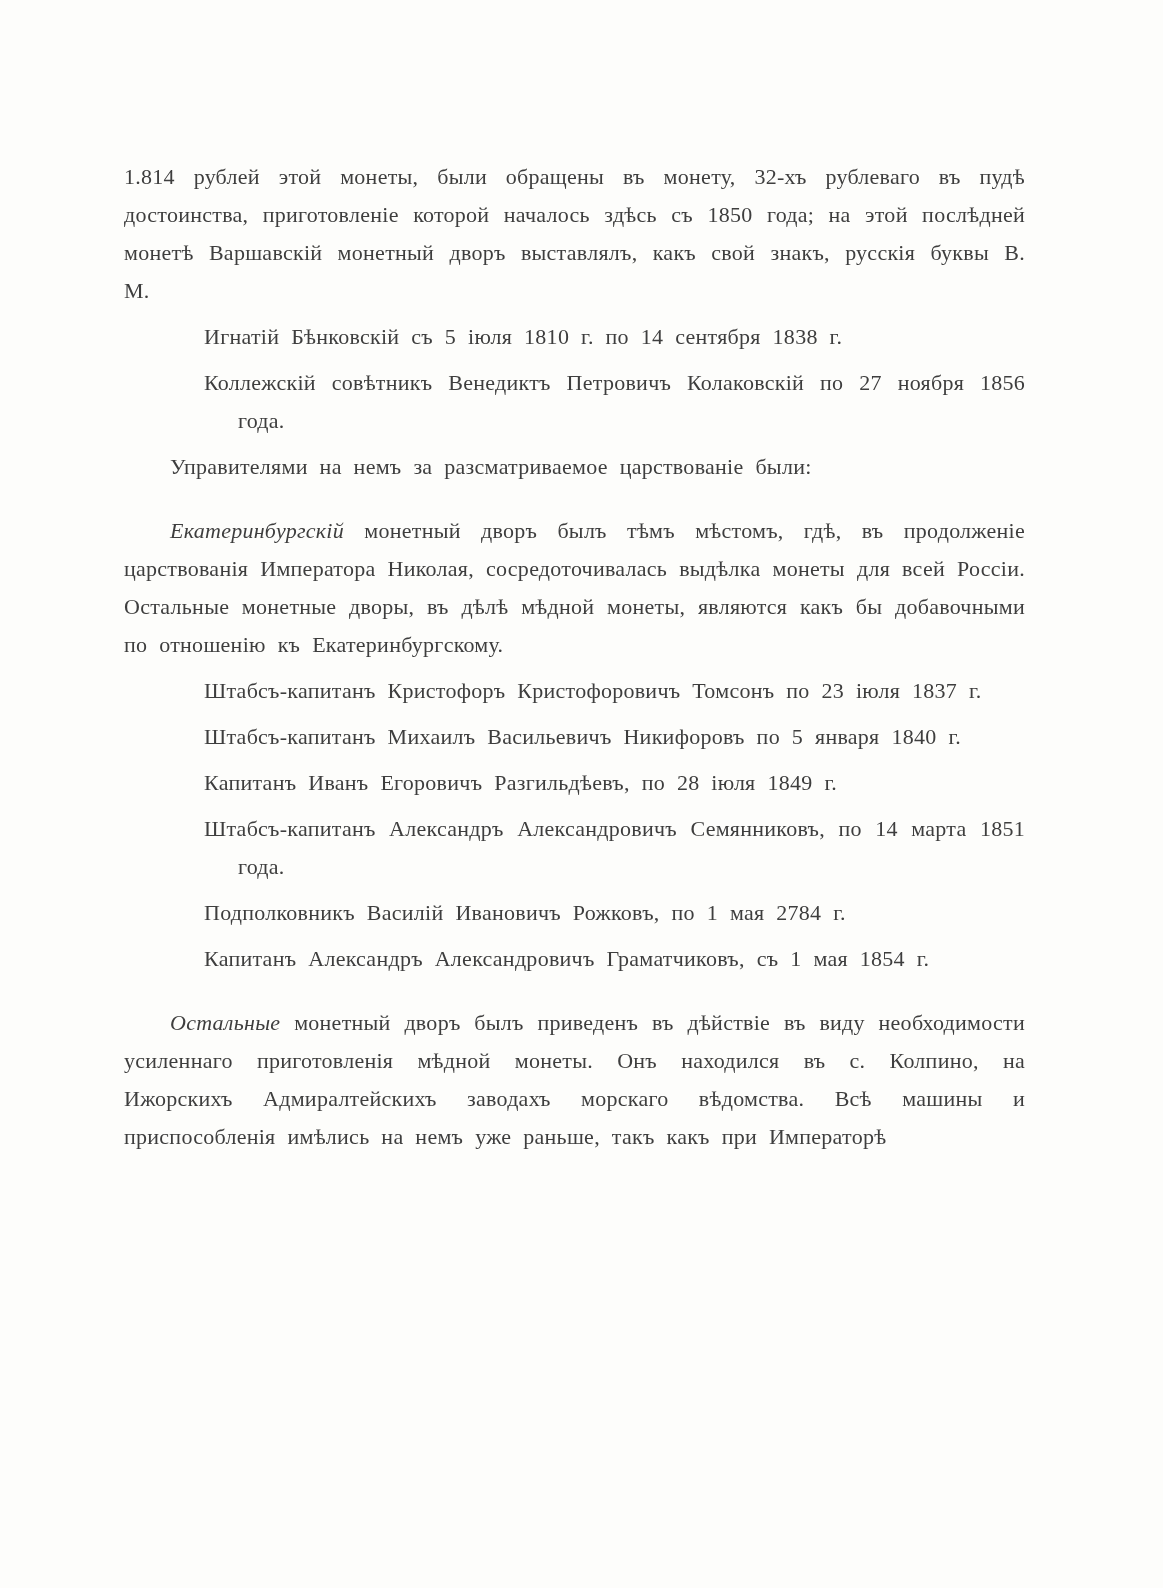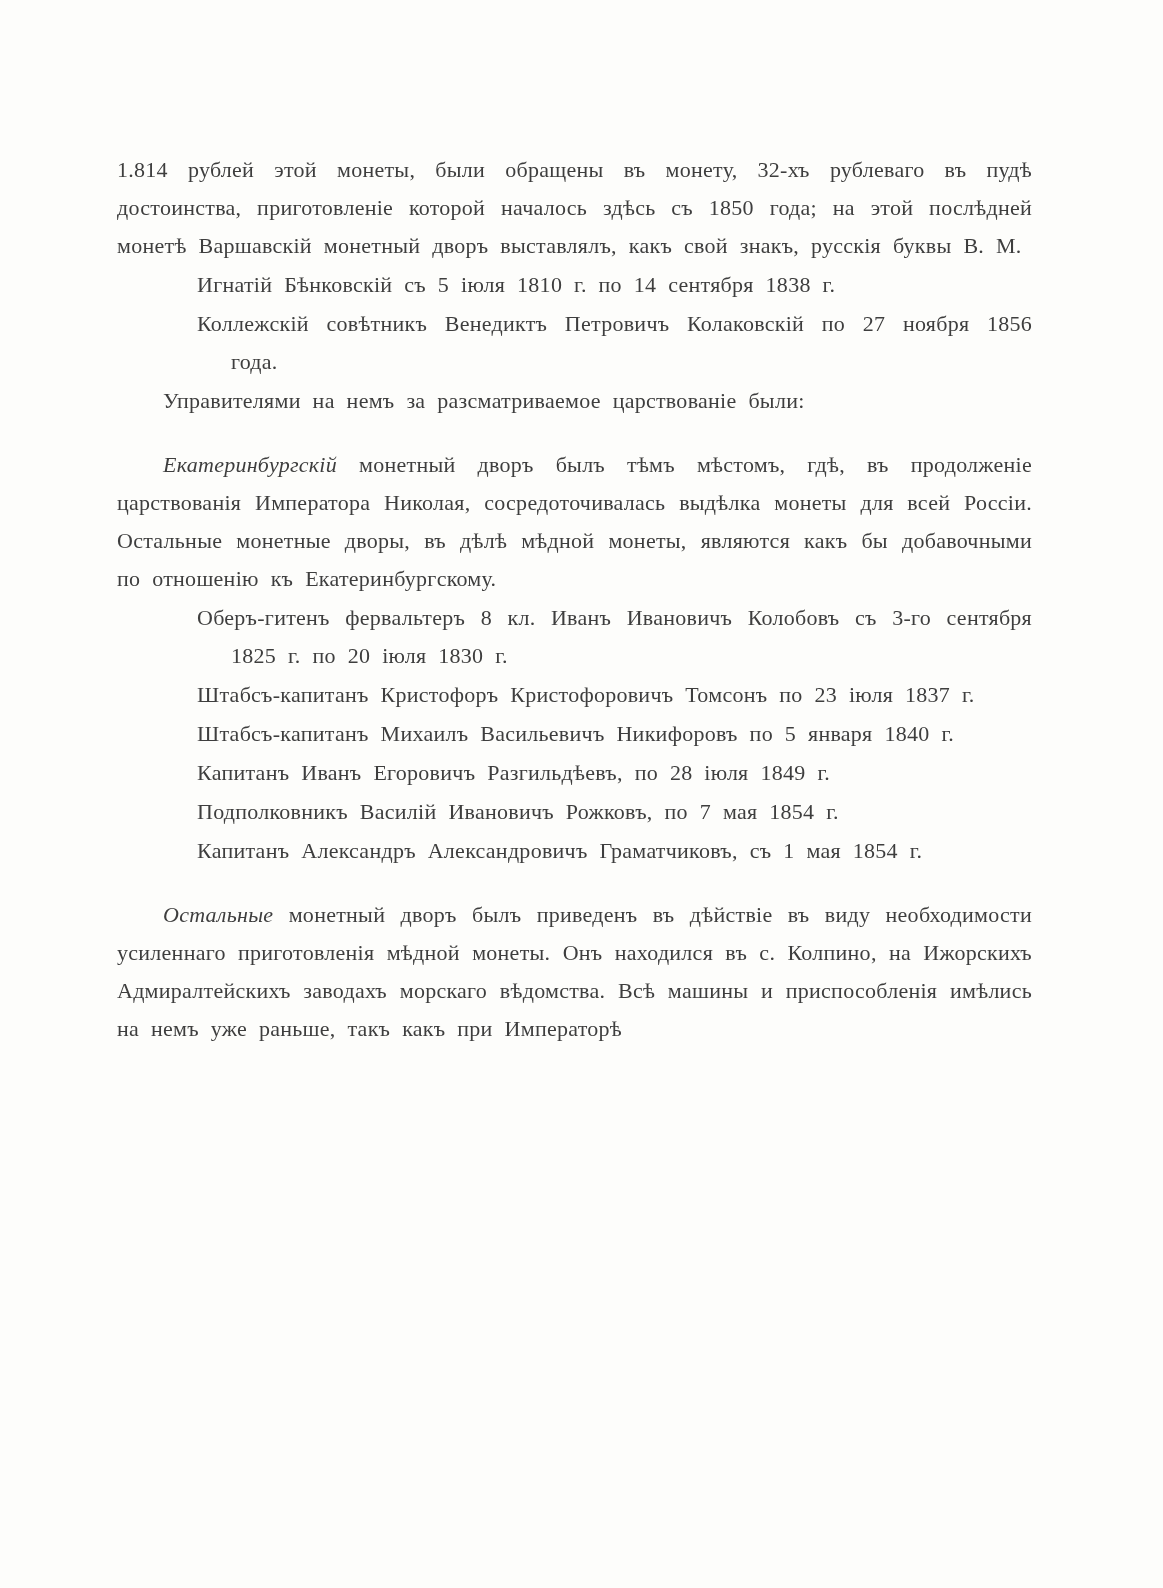--- a/index.html
+++ b/index.html
@@ -14,21 +14,21 @@
     color: #3e3e3e;
     overflow: hidden;
   }
   .page {
     box-sizing: border-box;
     width: 100%;
     height: 100%;
     padding: 150px 130px 0 116px;
   }
   .para, .entry {
-    margin: 1px;
+    margin: 8px;
     font-size: 22px;
     line-height: 38px;
     text-align: justify;
     word-spacing: 0.28em;
     letter-spacing: 0.012em;
   }
   .indent {
     text-indent: 46px;
   }
   .entry {
@@ -58,25 +58,25 @@
   </section>
 
   <section>
     <p class="para indent">Управителями на немъ за разсматриваемое царствованіе были:</p>
 
     <p class="para indent gap">
       <span class="lead">Екатеринбургскій</span><span> монетный дворъ былъ тѣмъ мѣстомъ, гдѣ, въ продолженіе царствованія Императора Николая, сосредоточивалась выдѣлка монеты для всей Россіи. Остальные монетные дворы, въ дѣлѣ мѣдной монеты, являются какъ бы добавочными по отношенію къ Екатеринбургскому.</span>
     </p>
 
     <div>
-      <p class="entry">Оберъ-гитенъ фервальтеръ 8 кл. Иванъ Ивановичъ Колобовъ съ 3-го сентября 1825 г. по 20 іюля 1830 г.</p>
       <p class="entry">Штабсъ-капитанъ Кристофоръ Кристофоровичъ Томсонъ по 23 іюля 1837 г.</p>
       <p class="entry">Штабсъ-капитанъ Михаилъ Васильевичъ Никифоровъ по 5 января 1840 г.</p>
       <p class="entry">Капитанъ Иванъ Егоровичъ Разгильдѣевъ, по 28 іюля 1849 г.</p>
-      <p class="entry">Подполковникъ Василій Ивановичъ Рожковъ, по 7 мая 1854 г.</p>
+      <p class="entry">Штабсъ-капитанъ Александръ Александровичъ Семянниковъ, по 14 марта 1851 года.</p>
+      <p class="entry">Подполковникъ Василій Ивановичъ Рожковъ, по 1 мая 2784 г.</p>
       <p class="entry">Капитанъ Александръ Александровичъ Граматчиковъ, съ 1 мая 1854 г.</p>
     </div>
   </section>
 
   <section>
     <p class="para indent gap">
       <span class="lead">Остальные</span><span> монетный дворъ былъ приведенъ въ дѣйствіе въ виду необходимости усиленнаго приготовленія мѣдной монеты. Онъ находился въ с. Колпино, на Ижорскихъ Адмиралтейскихъ заводахъ морскаго вѣдомства. Всѣ машины и приспособленія имѣлись на немъ уже раньше, такъ какъ при Императорѣ</span>
     </p>
   </section>
 

